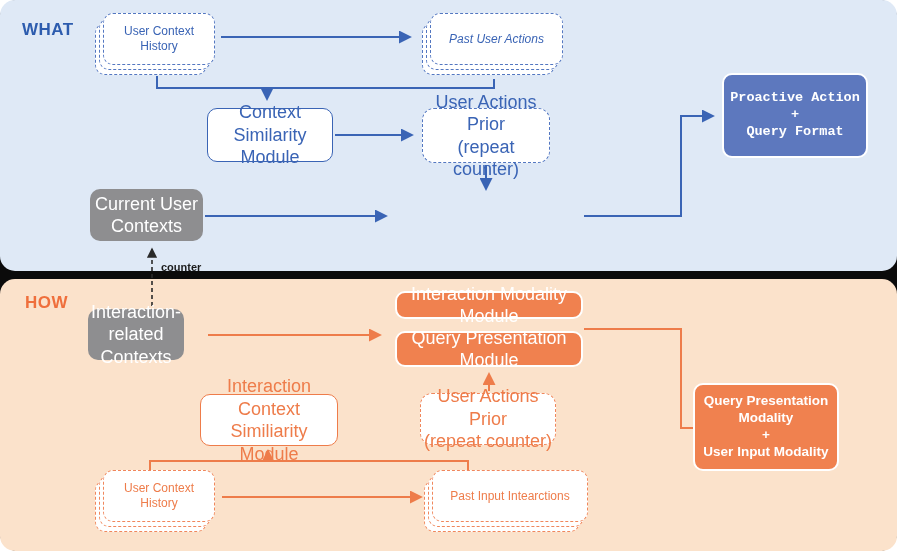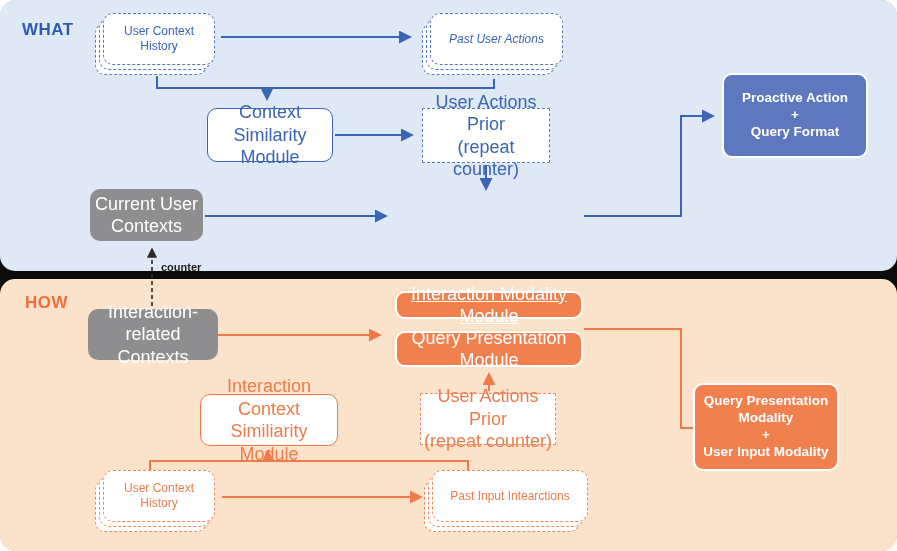--- a/index.html
+++ b/index.html
@@ -15,29 +15,29 @@
        white-space:pre-line;line-height:1.25;z-index:4;box-sizing:border-box;font-size:18px;}
   .stack{position:absolute;z-index:4;}
   .stack .layer{position:absolute;left:0;top:0;width:100%;height:100%;background:#ffffff;border-radius:10px;box-sizing:border-box;}
   .stack .front{display:flex;align-items:center;justify-content:center;text-align:center;white-space:pre-line;line-height:1.25;font-size:12px;}
   .stack.blue .layer{border:1.6px dashed #5377c1;}
   .stack.blue .front{color:#3a64b5;}
   .stack.orange .layer{border:1.6px dashed #f0875c;}
   .stack.orange .front{color:#ee7c4a;}
   .e1{transform:translate(-4px,5px);}
   .e2{transform:translate(-8px,10px);}
-  .dashed-box{background:#ffffff;border-radius:1px;}
+  .dashed-box{background:#ffffff;border-radius:12px;}
   .dashed-box.blue{border:1.6px dashed #5377c1;color:#3a64b5;}
   .dashed-box.orange{border:1.6px dashed #f0875c;color:#ee7c4a;}
   .solid-outline{background:#ffffff;border-radius:10px;}
   .solid-outline.blue{border:1.6px solid #3a64b5;color:#3a64b5;}
   .solid-outline.orange{border:1.6px solid #ee7c4a;color:#ee7c4a;}
   .filled{color:#ffffff;border-radius:10px;border:2px solid #ffffff;}
   .filled.gray{background:#8e8e90;font-weight:500;border:none;}
-  .filled.blue{background:#5d78be;}
+  .filled.blue{background:#5d78be;font-family:Liberation Mono, monospace;}
   .filled.orange{background:#f0814f;}
   .output{font-weight:bold;font-size:13.5px;}
   .wires{position:absolute;left:0;top:0;z-index:3;pointer-events:none;}
   .subset-label{position:absolute;z-index:6;font-size:11px;font-weight:bold;color:#1c1c1c;}
 </style>
 </head>
 <body>
 
 <div class="canvas">
 
@@ -95,23 +95,23 @@
   <div class="box solid-outline blue" style="left:207px;top:108px;width:126px;height:54px;">Context Similarity
 Module</div>
   <div class="box dashed-box blue" style="left:422px;top:108px;width:128px;height:55px;">User Actions Prior
 (repeat counter)</div>
   <div class="box filled gray" style="left:90px;top:189px;width:113px;height:52px;">Current User
 Contexts</div>
   <div class="box filled blue output" style="left:722px;top:73px;width:146px;height:85px;">Proactive Action
 +
 Query Format</div>
 
-  <div class="box filled gray" style="left:88px;top:309px;width:130px;height:51px;">Interaction-related
+  <div class="box filled gray" style="left:88px;top:309px;width:96px;height:51px;">Interaction-related
 Contexts</div>
-  <div class="box filled orange" style="left:395px;top:291px;width:188px;height:28px;text-decoration:underline;">Interaction Modality Module</div>
+  <div class="box filled orange" style="left:395px;top:291px;width:188px;height:28px;">Interaction Modality Module</div>
   <div class="box filled orange" style="left:395px;top:331px;width:188px;height:36px;">Query Presentation Module</div>
   <div class="box solid-outline orange" style="left:200px;top:394px;width:138px;height:52px;">Interaction Context
 Similiarity Module</div>
   <div class="box dashed-box orange" style="left:420px;top:393px;width:136px;height:52px;">User Actions Prior
 (repeat counter)</div>
 
   <div class="stack orange" style="left:103px;top:470px;width:112px;height:52px;">
     <div class="layer e2"></div>
     <div class="layer e1"></div>
     <div class="layer front">User Context

